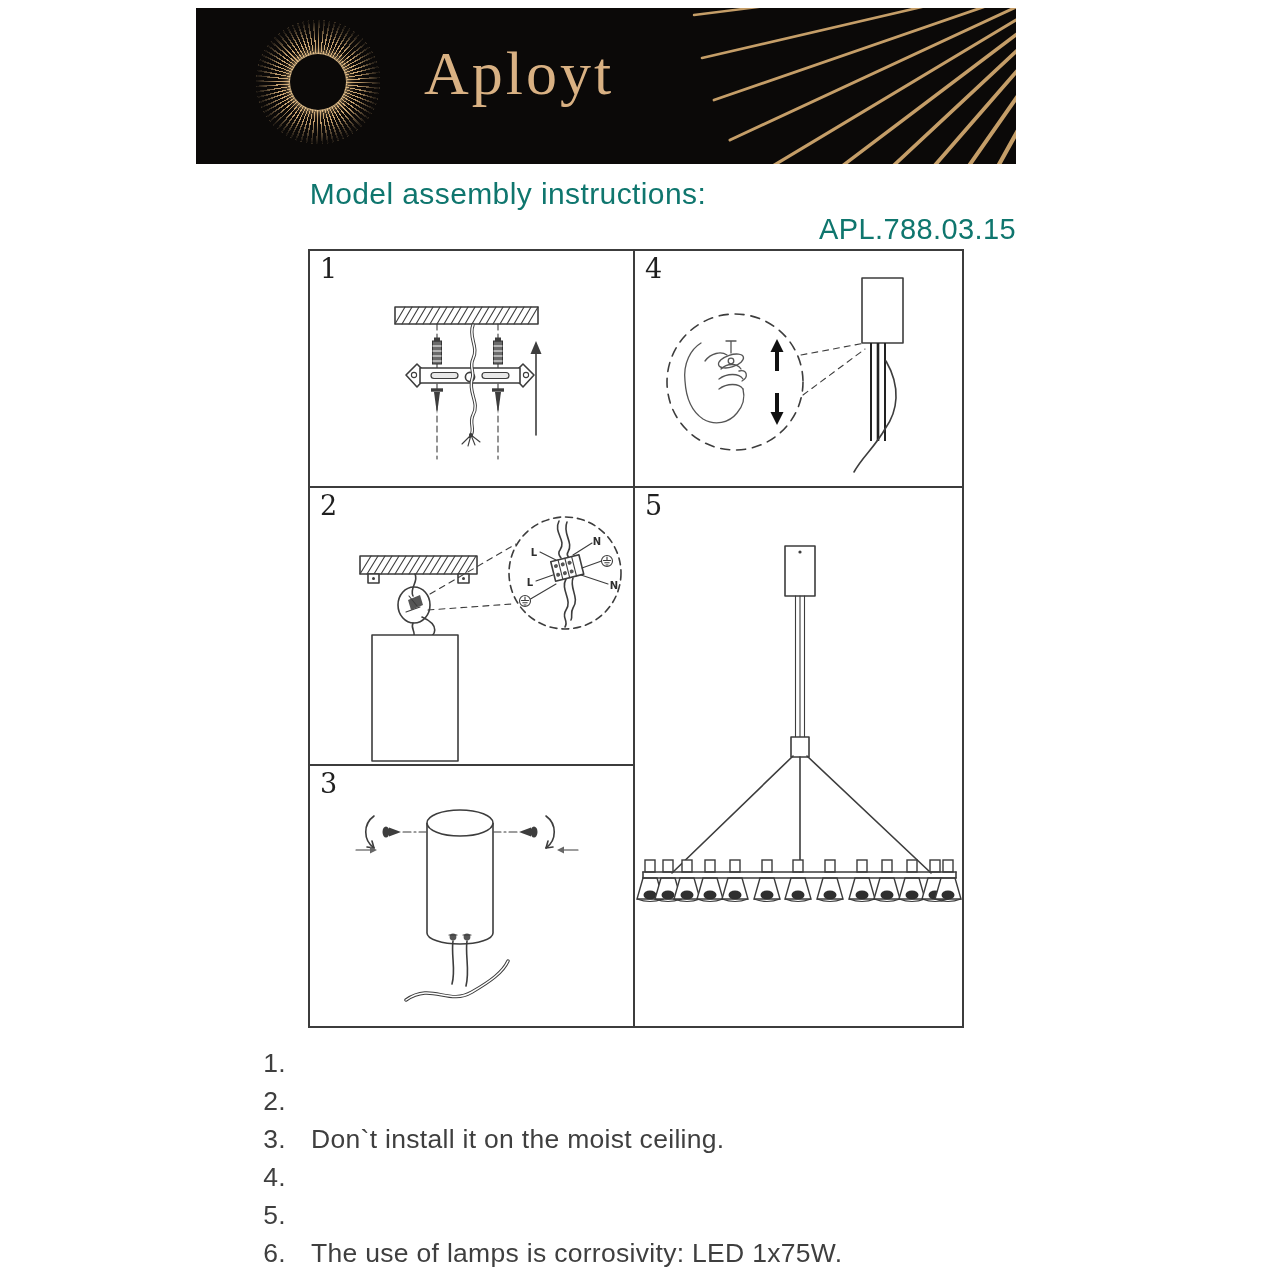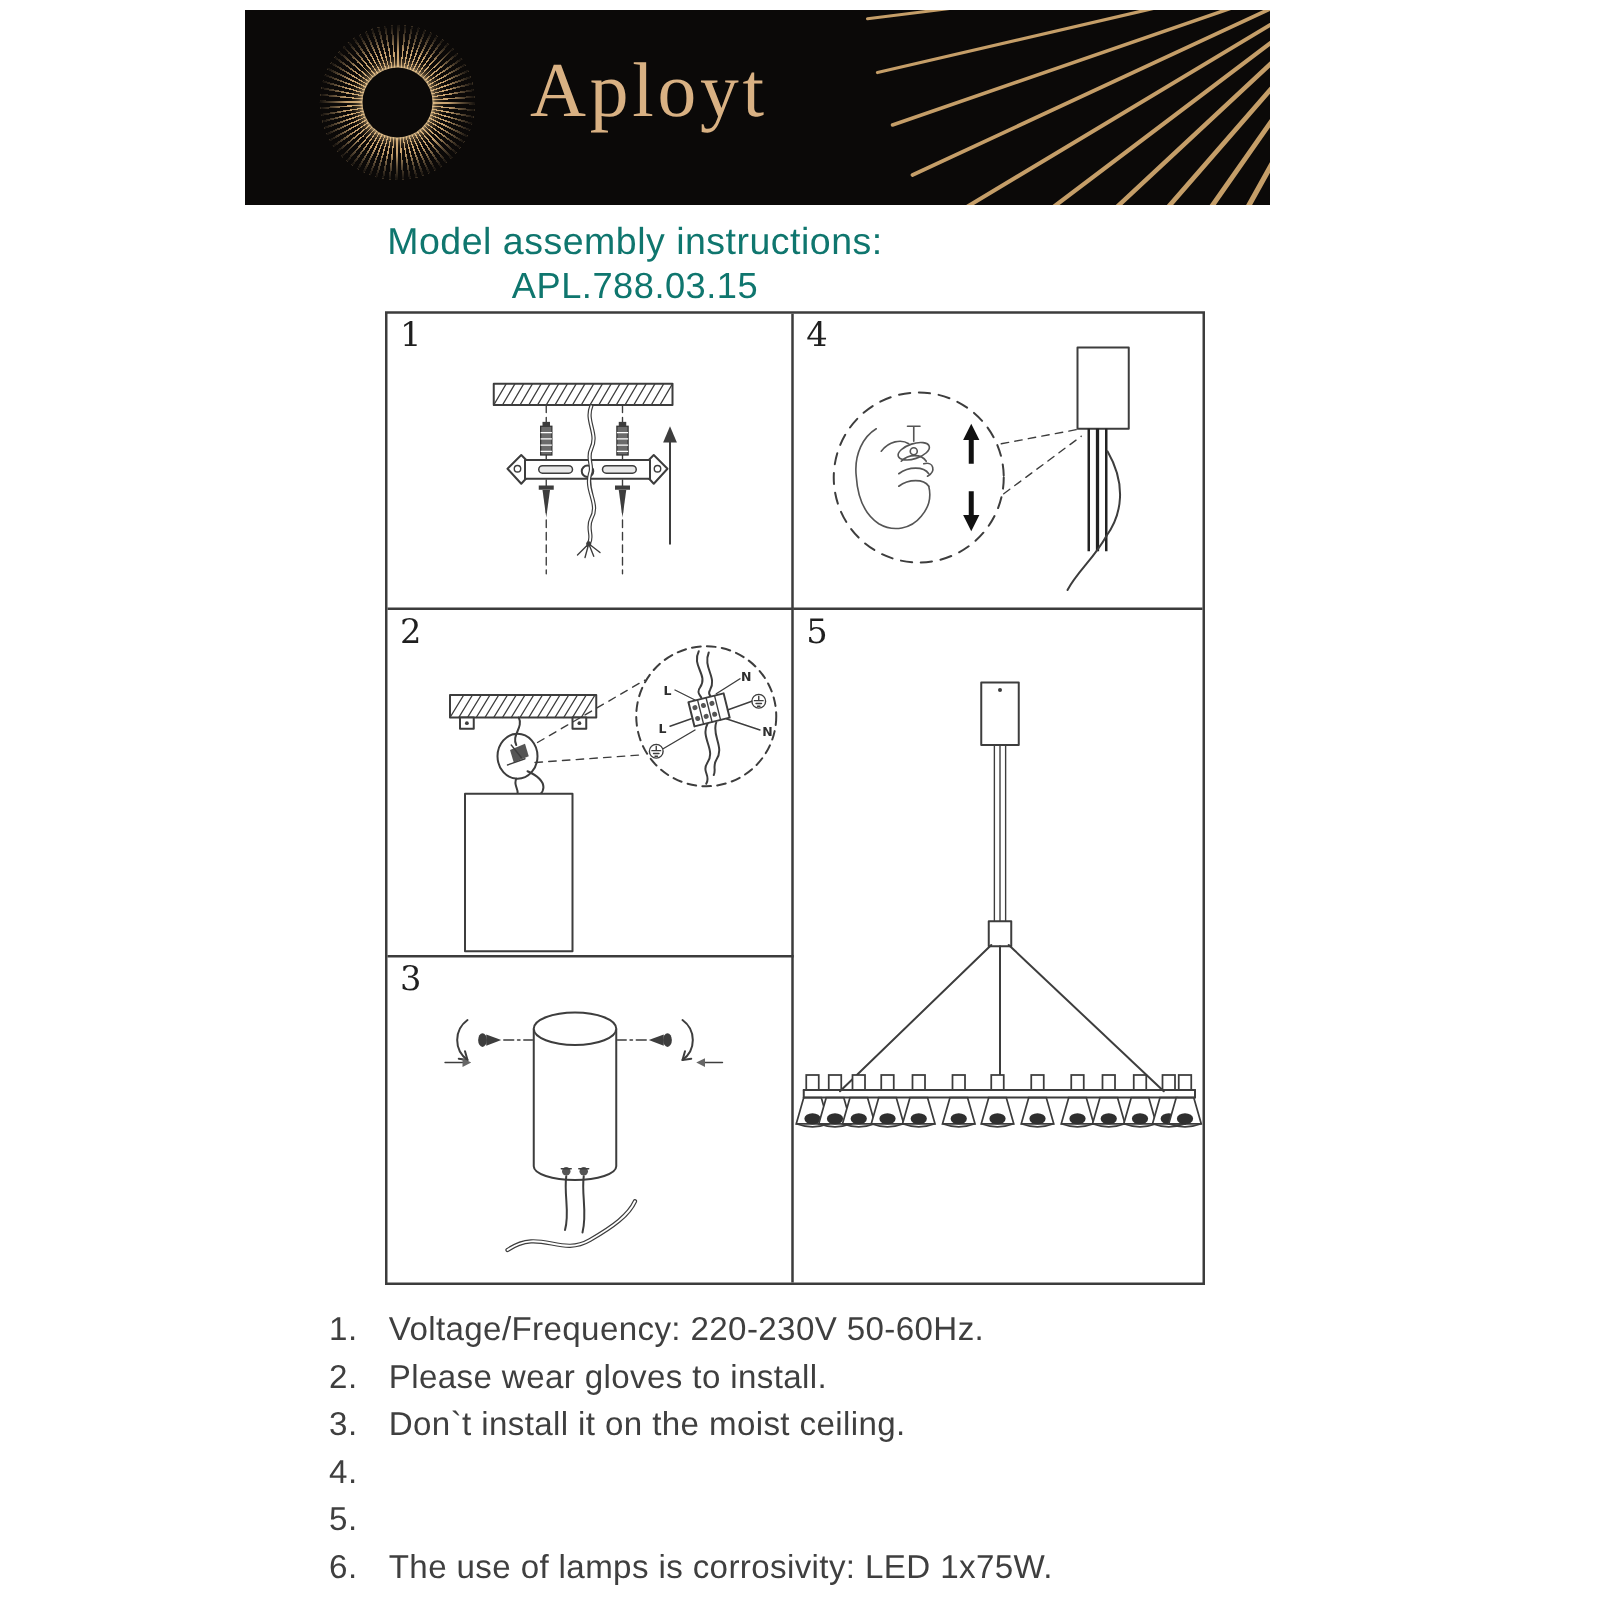--- a/index.html
+++ b/index.html
@@ -31,21 +31,21 @@
   }
   .brand {
     position:absolute; left:228px; top:34px;
     font-family:"Liberation Serif", serif; font-weight:400;
     font-size:62px; letter-spacing:3px; color:#d9b183; line-height:1;
   }
 
   
   .title-block { position:absolute; left:0; top:176px; width:100%; text-align:center; color:#0f766e; }
   .title-line1 { font-size:30px; letter-spacing:0.4px; line-height:36px; }
-  .title-line2 { font-size:29px; letter-spacing:0.4px; line-height:34px; }
+  .title-line2 { font-size:29px; letter-spacing:0.4px; line-height:34px;text-align:right; }
 
   
   .grid {
     position:absolute; left:308px; top:249px; width:656px; height:779px;
     border:2px solid #3c3c3c;
   }
   .vline  { position:absolute; left:323px; top:0; width:2px; height:100%; background:#3c3c3c; }
   .hline-l1 { position:absolute; left:0; top:235px; width:325px; height:2px; background:#3c3c3c; }
   .hline-l2 { position:absolute; left:0; top:513px; width:325px; height:2px; background:#3c3c3c; }
   .hline-r1 { position:absolute; left:325px; top:235px; right:0; height:2px; background:#3c3c3c; }
@@ -402,25 +402,23 @@
           <line class="st" x1="8" y1="384" x2="8" y2="390"></line>
           <line class="st" x1="321" y1="384" x2="321" y2="390"></line>
         </g>
       </svg>
     </div>
   </div>
 
   <div class="notes">
     <div class="note-row">
       <span class="note-num">1.</span>
-      <span class="note-text">Voltage/Frequency: 220-230V 50-60Hz.</span>
     </div>
     <div class="note-row">
       <span class="note-num">2.</span>
-      <span class="note-text">Please wear gloves to install.</span>
     </div>
     <div class="note-row">
       <span class="note-num">3.</span>
       <span class="note-text">Don`t install it on the moist ceiling.</span>
     </div>
     <div class="note-row">
       <span class="note-num">4.</span>
     </div>
     <div class="note-row">
       <span class="note-num">5.</span>

